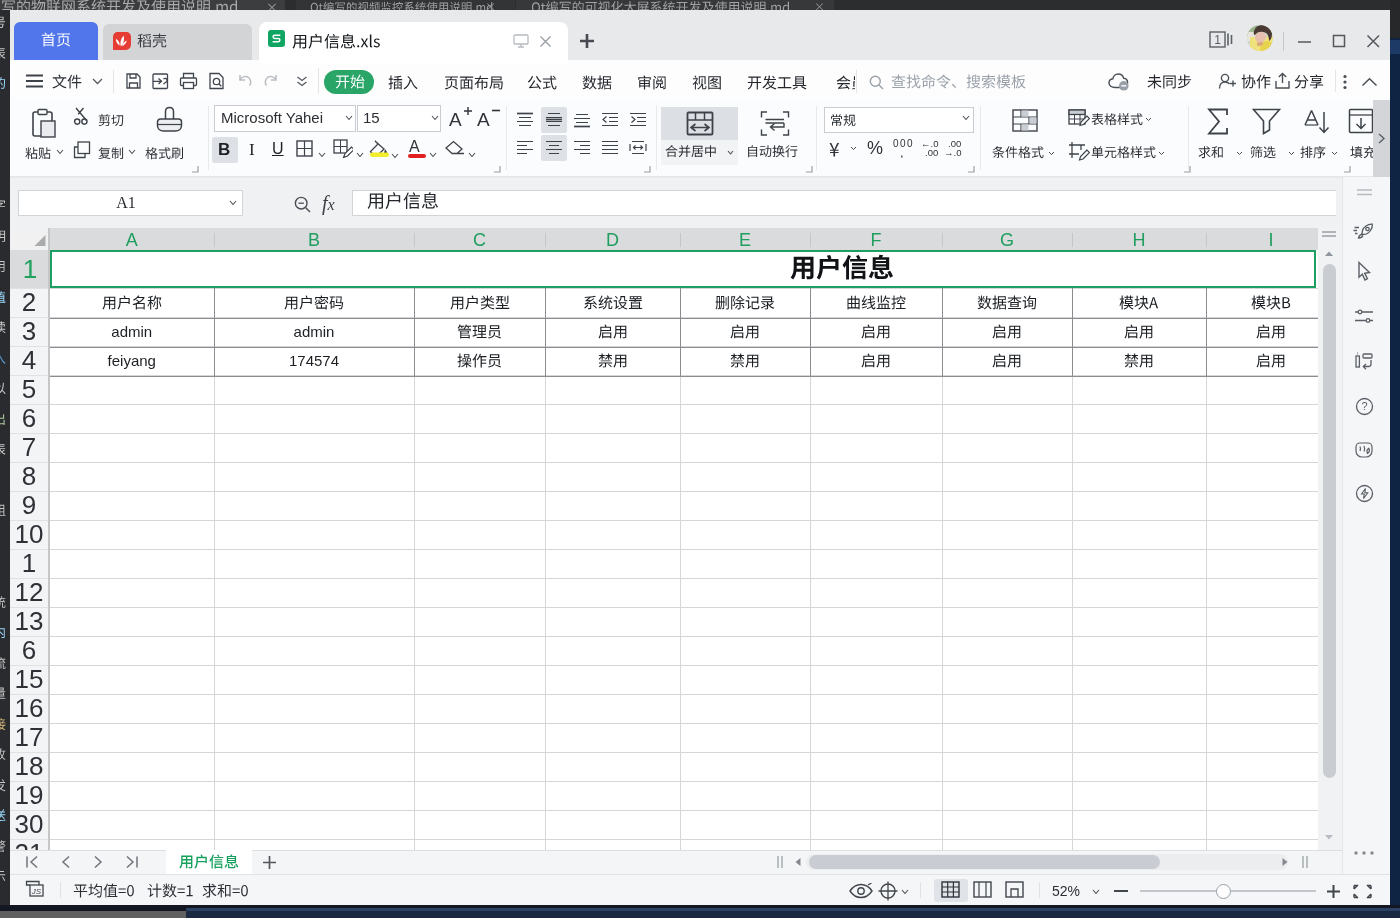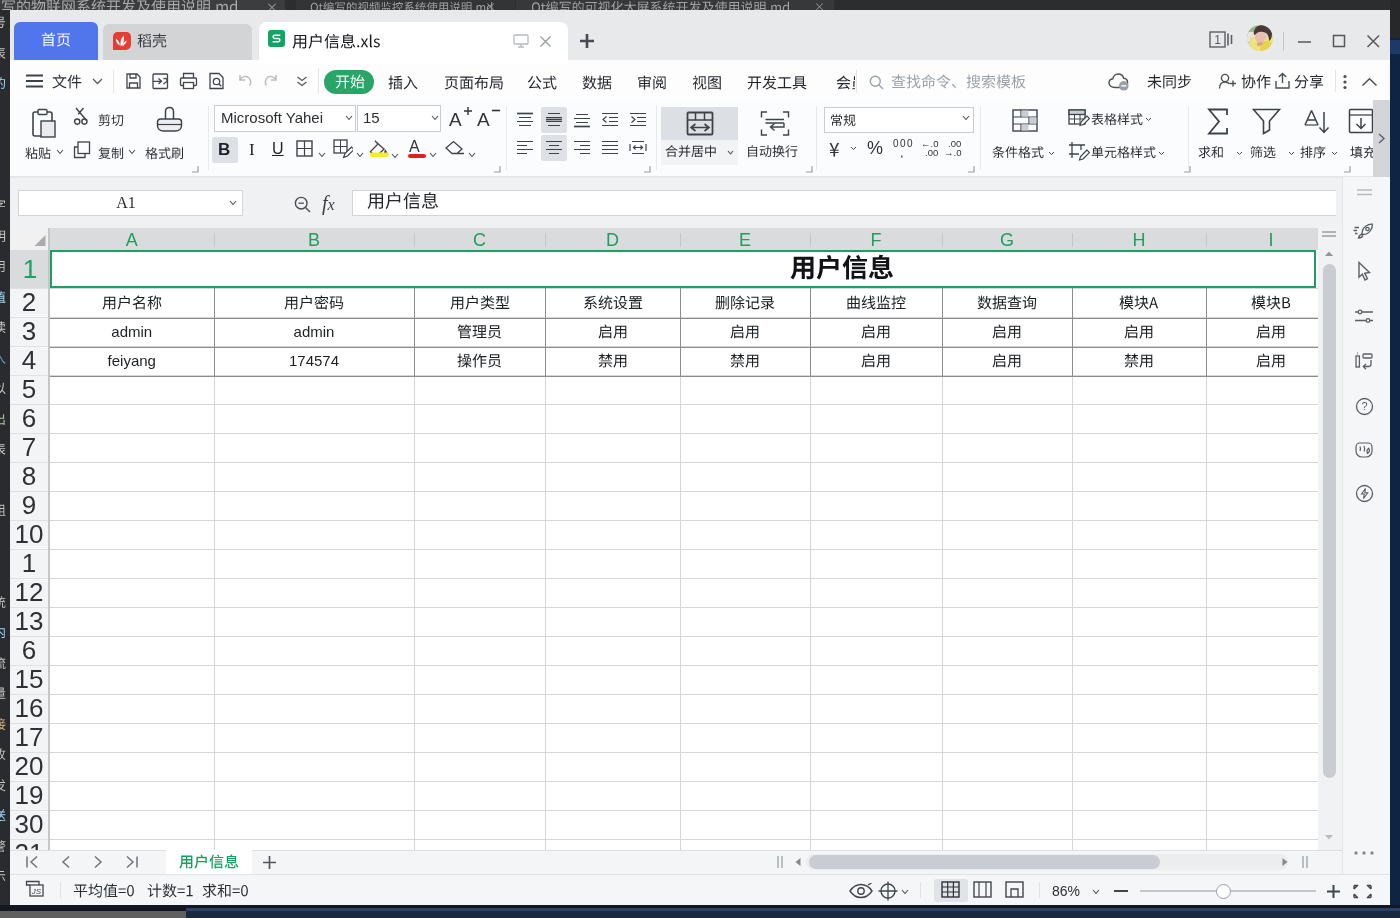--- a/index.html
+++ b/index.html
@@ -811,21 +811,21 @@
 <div style="position:absolute;left:0;top:214.7px;width:38px;text-align:center;font-family:'Liberation Sans';font-size:26px;line-height:23px;color:#2e3237;">8</div>
 <div style="position:absolute;left:0;top:243.7px;width:38px;text-align:center;font-family:'Liberation Sans';font-size:26px;line-height:23px;color:#2e3237;">9</div>
 <div style="position:absolute;left:0;top:272.7px;width:38px;text-align:center;font-family:'Liberation Sans';font-size:26px;line-height:23px;color:#2e3237;">10</div>
 <div style="position:absolute;left:0;top:301.7px;width:38px;text-align:center;font-family:'Liberation Sans';font-size:26px;line-height:23px;color:#2e3237;">1</div>
 <div style="position:absolute;left:0;top:330.7px;width:38px;text-align:center;font-family:'Liberation Sans';font-size:26px;line-height:23px;color:#2e3237;">12</div>
 <div style="position:absolute;left:0;top:359.7px;width:38px;text-align:center;font-family:'Liberation Sans';font-size:26px;line-height:23px;color:#2e3237;">13</div>
 <div style="position:absolute;left:0;top:388.7px;width:38px;text-align:center;font-family:'Liberation Sans';font-size:26px;line-height:23px;color:#2e3237;">6</div>
 <div style="position:absolute;left:0;top:417.7px;width:38px;text-align:center;font-family:'Liberation Sans';font-size:26px;line-height:23px;color:#2e3237;">15</div>
 <div style="position:absolute;left:0;top:446.7px;width:38px;text-align:center;font-family:'Liberation Sans';font-size:26px;line-height:23px;color:#2e3237;">16</div>
 <div style="position:absolute;left:0;top:475.7px;width:38px;text-align:center;font-family:'Liberation Sans';font-size:26px;line-height:23px;color:#2e3237;">17</div>
-<div style="position:absolute;left:0;top:504.7px;width:38px;text-align:center;font-family:'Liberation Sans';font-size:26px;line-height:23px;color:#2e3237;">20</div>
+<div style="position:absolute;left:0;top:504.7px;width:38px;text-align:center;font-family:'Liberation Sans';font-size:26px;line-height:23px;color:#2e3237;">18</div>
 <div style="position:absolute;left:0;top:533.7px;width:38px;text-align:center;font-family:'Liberation Sans';font-size:26px;line-height:23px;color:#2e3237;">19</div>
 <div style="position:absolute;left:0;top:562.7px;width:38px;text-align:center;font-family:'Liberation Sans';font-size:26px;line-height:23px;color:#2e3237;">30</div>
 <div style="position:absolute;left:0;top:591.7px;width:38px;text-align:center;font-family:'Liberation Sans';font-size:26px;line-height:23px;color:#2e3237;">21</div>
 </div>
 <div style="position:absolute;left:49.5px;top:250px;width:1268.5px;height:600px;overflow:hidden;">
 <div style="position:absolute;left:164.5px;top:0;width:1px;height:600px;background:#d4d6d8;"></div>
 <div style="position:absolute;left:364.5px;top:0;width:1px;height:600px;background:#d4d6d8;"></div>
 <div style="position:absolute;left:495.5px;top:0;width:1px;height:600px;background:#d4d6d8;"></div>
 <div style="position:absolute;left:630.5px;top:0;width:1px;height:600px;background:#d4d6d8;"></div>
 <div style="position:absolute;left:760.5px;top:0;width:1px;height:600px;background:#d4d6d8;"></div>
@@ -1129,21 +1129,21 @@
   </svg>
 <svg style="position:absolute;left:973px;top:881px;" width="20" height="19" viewBox="0 0 20 19">
     <rect x="1" y="1" width="17" height="15" fill="none" stroke="#41464d" stroke-width="1.4"></rect>
     <path d="M6 1 v15 M13 1 v15" stroke="#41464d" stroke-width="1.2"></path>
   </svg>
 <svg style="position:absolute;left:1005px;top:881px;" width="20" height="19" viewBox="0 0 20 19">
     <rect x="1" y="1" width="17" height="15" fill="none" stroke="#41464d" stroke-width="1.4"></rect>
     <path d="M6 16 v-8 h7 v8" fill="none" stroke="#41464d" stroke-width="1.3"></path>
   </svg>
 <div style="position:absolute;left:1039px;top:882px;width:1px;height:16px;background:#dfe1e3;"></div>
-<div style="position:absolute;left:1052px;top:877.0px;font-family:'Liberation Sans',sans-serif;font-size:14px;font-weight:400;color:#2b2f35;line-height:28px;height:28px;display:flex;align-items:center;letter-spacing:0;white-space:nowrap;">86%</div>
+<div style="position:absolute;left:1052px;top:877.0px;font-family:'Liberation Sans',sans-serif;font-size:14px;font-weight:400;color:#2b2f35;line-height:28px;height:28px;display:flex;align-items:center;letter-spacing:0;white-space:nowrap;">52%</div>
 <svg style="position:absolute;left:1092px;top:889px;" width="8" height="6" viewBox="0 0 8 6">
     <path d="M1 1 L4 4.5 L7 1" stroke="#4a4f56" stroke-width="1.1" fill="none"></path>
   </svg>
 <svg style="position:absolute;left:1113px;top:889px;" width="16" height="4" viewBox="0 0 16 4">
     <path d="M1 2 h14" stroke="#41464d" stroke-width="2"></path>
   </svg>
 <div style="position:absolute;left:1140px;top:890px;width:176px;height:2px;background:#c3c7cc;"></div>
 <div style="position:absolute;left:1216px;top:884px;width:15px;height:15px;border-radius:50%;background:#fdfdfe;border:1.5px solid #9ba1a8;"></div>
 <svg style="position:absolute;left:1326px;top:884px;" width="15" height="15" viewBox="0 0 15 15">
     <path d="M7.5 1 v13 M1 7.5 h13" stroke="#41464d" stroke-width="2"></path>

